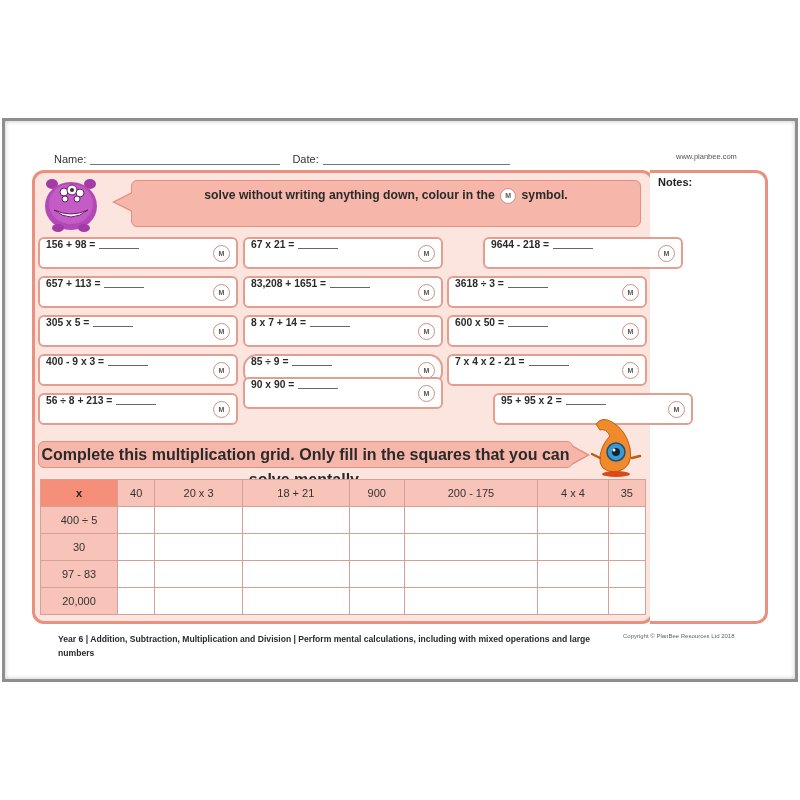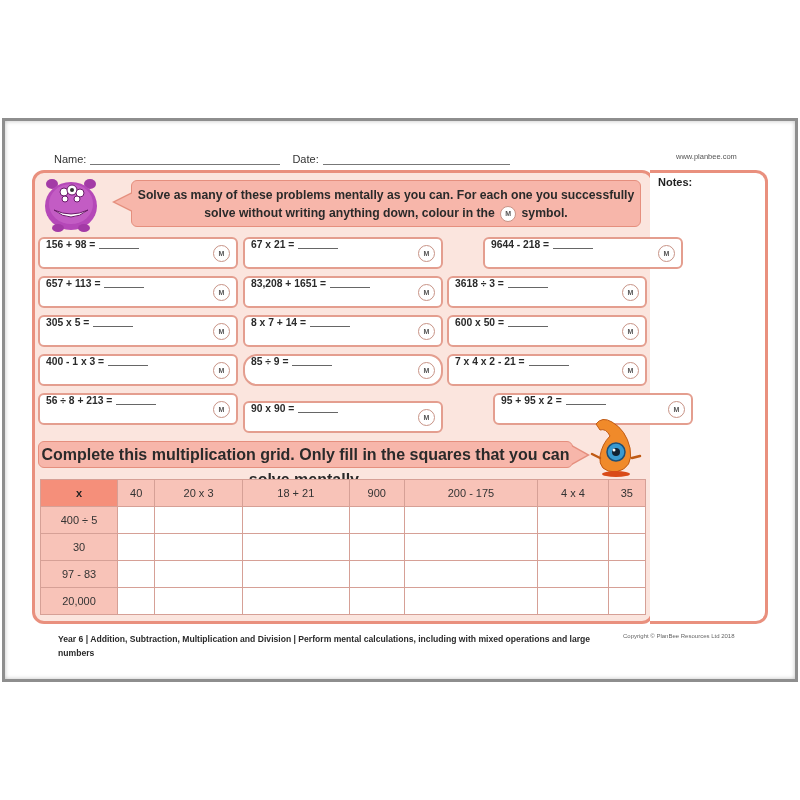--- a/index.html
+++ b/index.html
@@ -122,21 +122,20 @@
   <circle cx="42" cy="19" r="4" fill="#fff" stroke="#6a1a6a" stroke-width="1"></circle>
   <circle cx="27" cy="25" r="3" fill="#fff" stroke="#6a1a6a" stroke-width="1"></circle>
   <circle cx="39" cy="25" r="3" fill="#fff" stroke="#6a1a6a" stroke-width="1"></circle>
   <circle cx="34" cy="16" r="2" fill="#333"></circle>
   <path d="M16 36 Q33 50 50 36 Q33 44 16 36 Z" fill="#fff" stroke="#6a1a6a" stroke-width="1"></path>
   <ellipse cx="20" cy="54" rx="6" ry="4" fill="#a33aa6"></ellipse>
   <ellipse cx="46" cy="54" rx="6" ry="4" fill="#a33aa6"></ellipse>
 </svg>
 
 <div class="speech speech-1">
-  <div>Solve as many of these problems mentally as you can. For each one you successfully</div>
   <div>
     <span>solve without writing anything down, colour in the</span>
     <span class="m-inline">M</span>
     <span>symbol.</span>
   </div>
 </div>
 
 <div class="problems" id="problems">
     <div class="problem" style="left: 0px; top: 0px;">
       <span>156 + 98 =</span>
@@ -177,40 +176,40 @@
       <span>8 x 7 + 14 =</span>
       <span class="blank"></span>
       <span class="m-badge">M</span>
     </div>
     <div class="problem" style="left: 409px; top: 78px;">
       <span>600 x 50 =</span>
       <span class="blank"></span>
       <span class="m-badge">M</span>
     </div>
     <div class="problem" style="left: 0px; top: 117px;">
-      <span>400 - 1 x 3 =</span>
+      <span>400 - 9 x 3 =</span>
       <span class="blank"></span>
       <span class="m-badge">M</span>
     </div>
     <div class="problem" style="left: 205px; top: 117px; border-radius: 14px;">
       <span>85 ÷ 9 =</span>
       <span class="blank"></span>
       <span class="m-badge">M</span>
     </div>
     <div class="problem" style="left: 409px; top: 117px;">
       <span>7 x 4 x 2 - 21 =</span>
       <span class="blank"></span>
       <span class="m-badge">M</span>
     </div>
     <div class="problem" style="left: 0px; top: 156px;">
       <span>56 ÷ 8 + 213 =</span>
       <span class="blank"></span>
       <span class="m-badge">M</span>
     </div>
-    <div class="problem" style="left: 205px; top: 164px;">
+    <div class="problem" style="left: 205px; top: 140px;">
       <span>90 x 90 =</span>
       <span class="blank"></span>
       <span class="m-badge">M</span>
     </div>
     <div class="problem" style="left: 419px; top: 156px; margin-left: 36px;">
       <span>95 + 95 x 2 =</span>
       <span class="blank"></span>
       <span class="m-badge">M</span>
     </div>
   </div>

